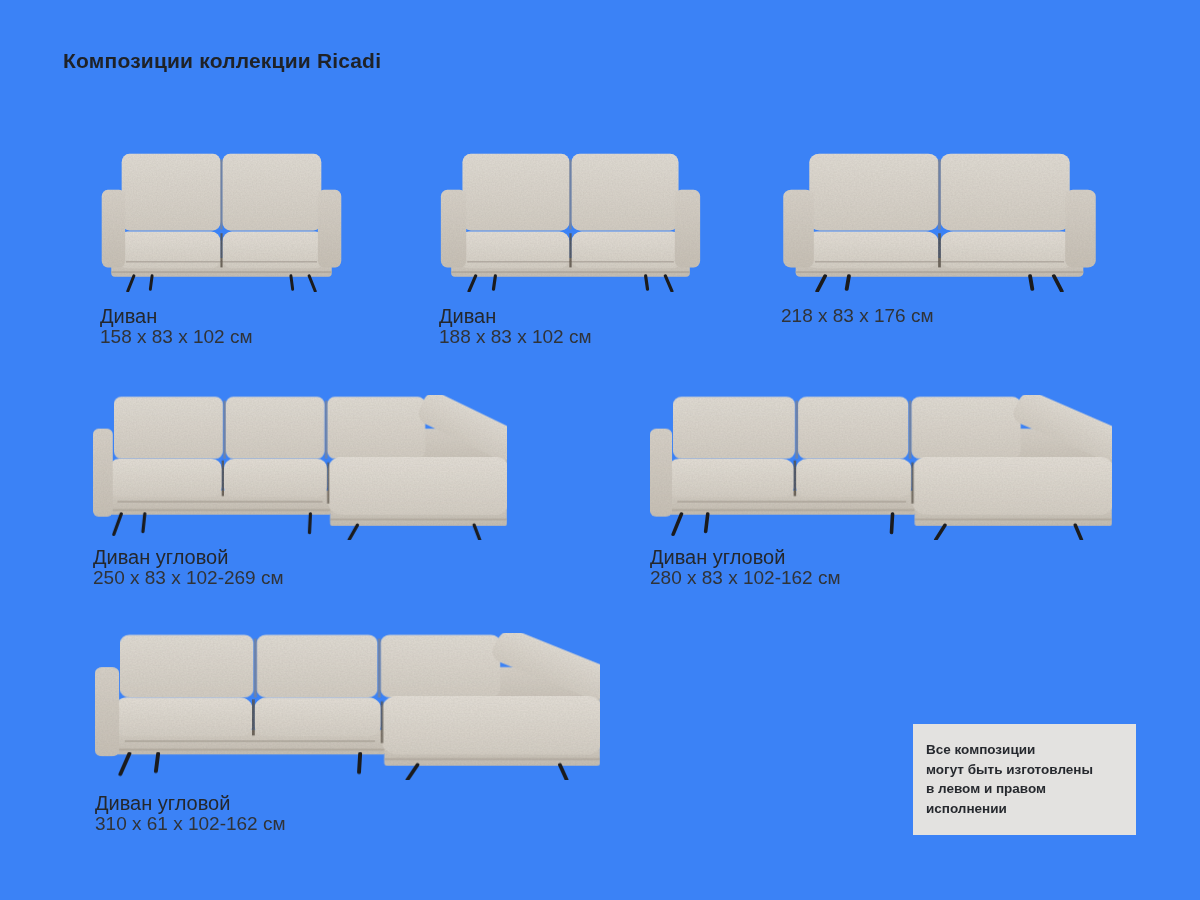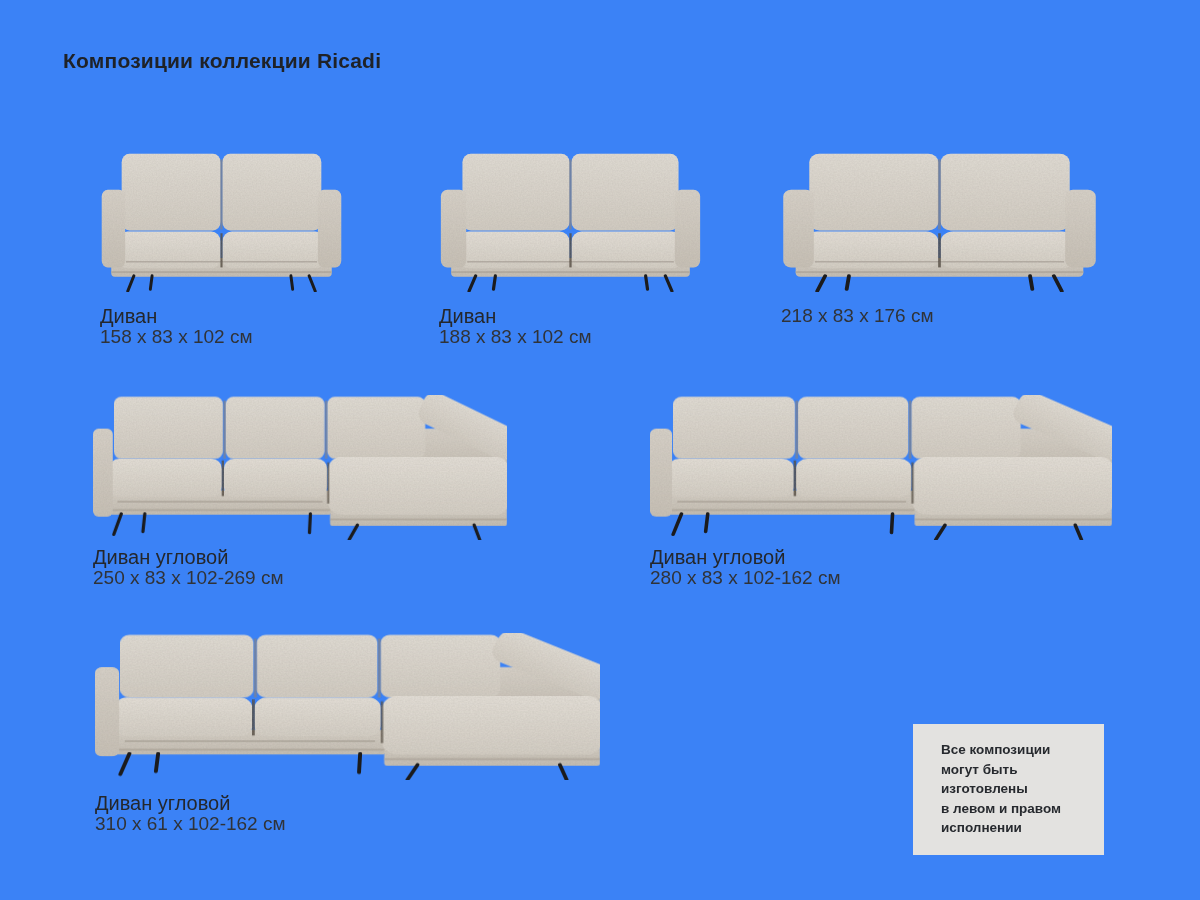--- a/index.html
+++ b/index.html
@@ -7,22 +7,22 @@
         font-family:"Liberation Sans", sans-serif;color:#24272c;}
   .page-title{position:absolute;left:63px;top:49px;font-size:21px;font-weight:700;
               letter-spacing:0.2px;color:#1f2227;}
   .product{position:absolute;}
   .product svg{display:block;}
   .plabel{margin-top:14px;}
   .row2 .plabel{margin-top:7px;}
   .row3 .plabel{margin-top:13px;}
   .pname{font-size:20px;font-weight:400;color:#24272c;line-height:20px;}
   .pdims{font-size:19px;font-weight:400;color:#303338;line-height:20px;margin-top:1px;}
-  .note-box{position:absolute;left:913px;top:724px;width:191px;box-sizing:border-box;
-            padding:16px 18px 17px 28px;background:#e3e2e0;}
+  .note-box{position:absolute;left:913px;top:724px;width:223px;box-sizing:border-box;
+            padding:16px 18px 17px 13px;background:#e3e2e0;}
   .note-text{font-size:13.5px;font-weight:700;line-height:19.5px;color:#26292e;
              white-space:pre-line;}
   .defs{position:absolute;width:0;height:0;overflow:hidden;}
 </style>
 </head>
 <body>
 
 <div class="page">
 
   <svg class="defs" aria-hidden="true">

